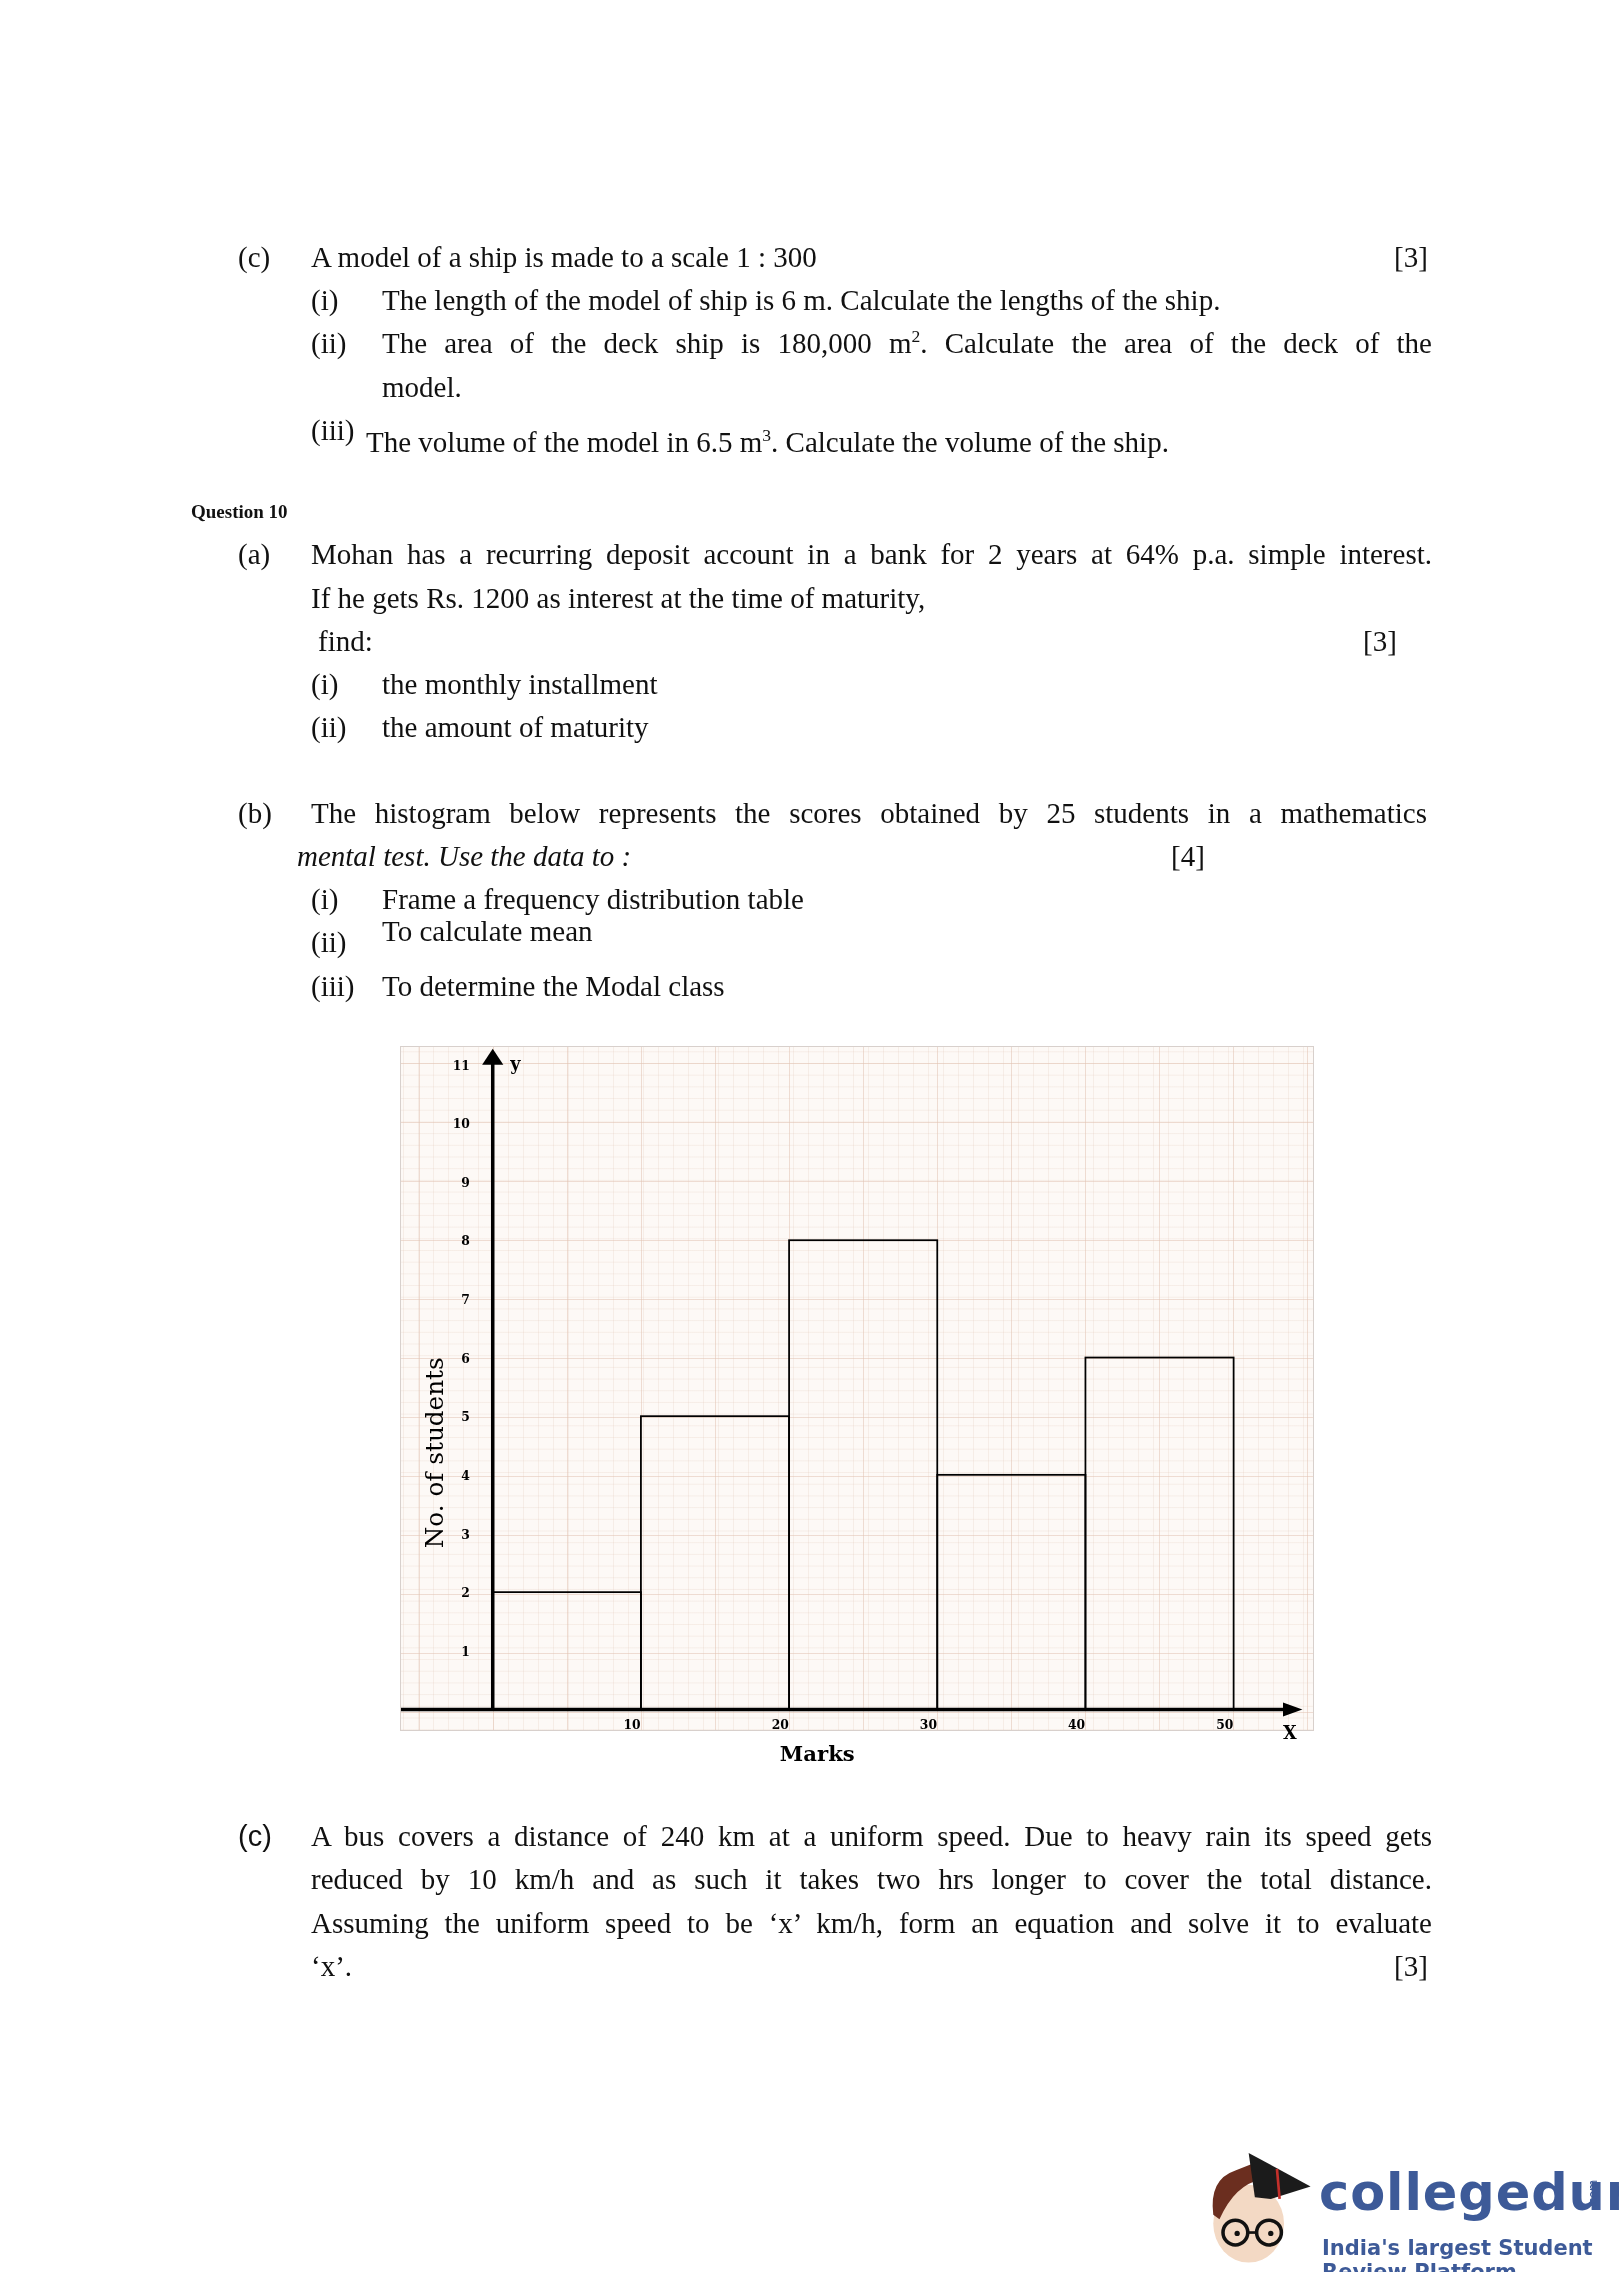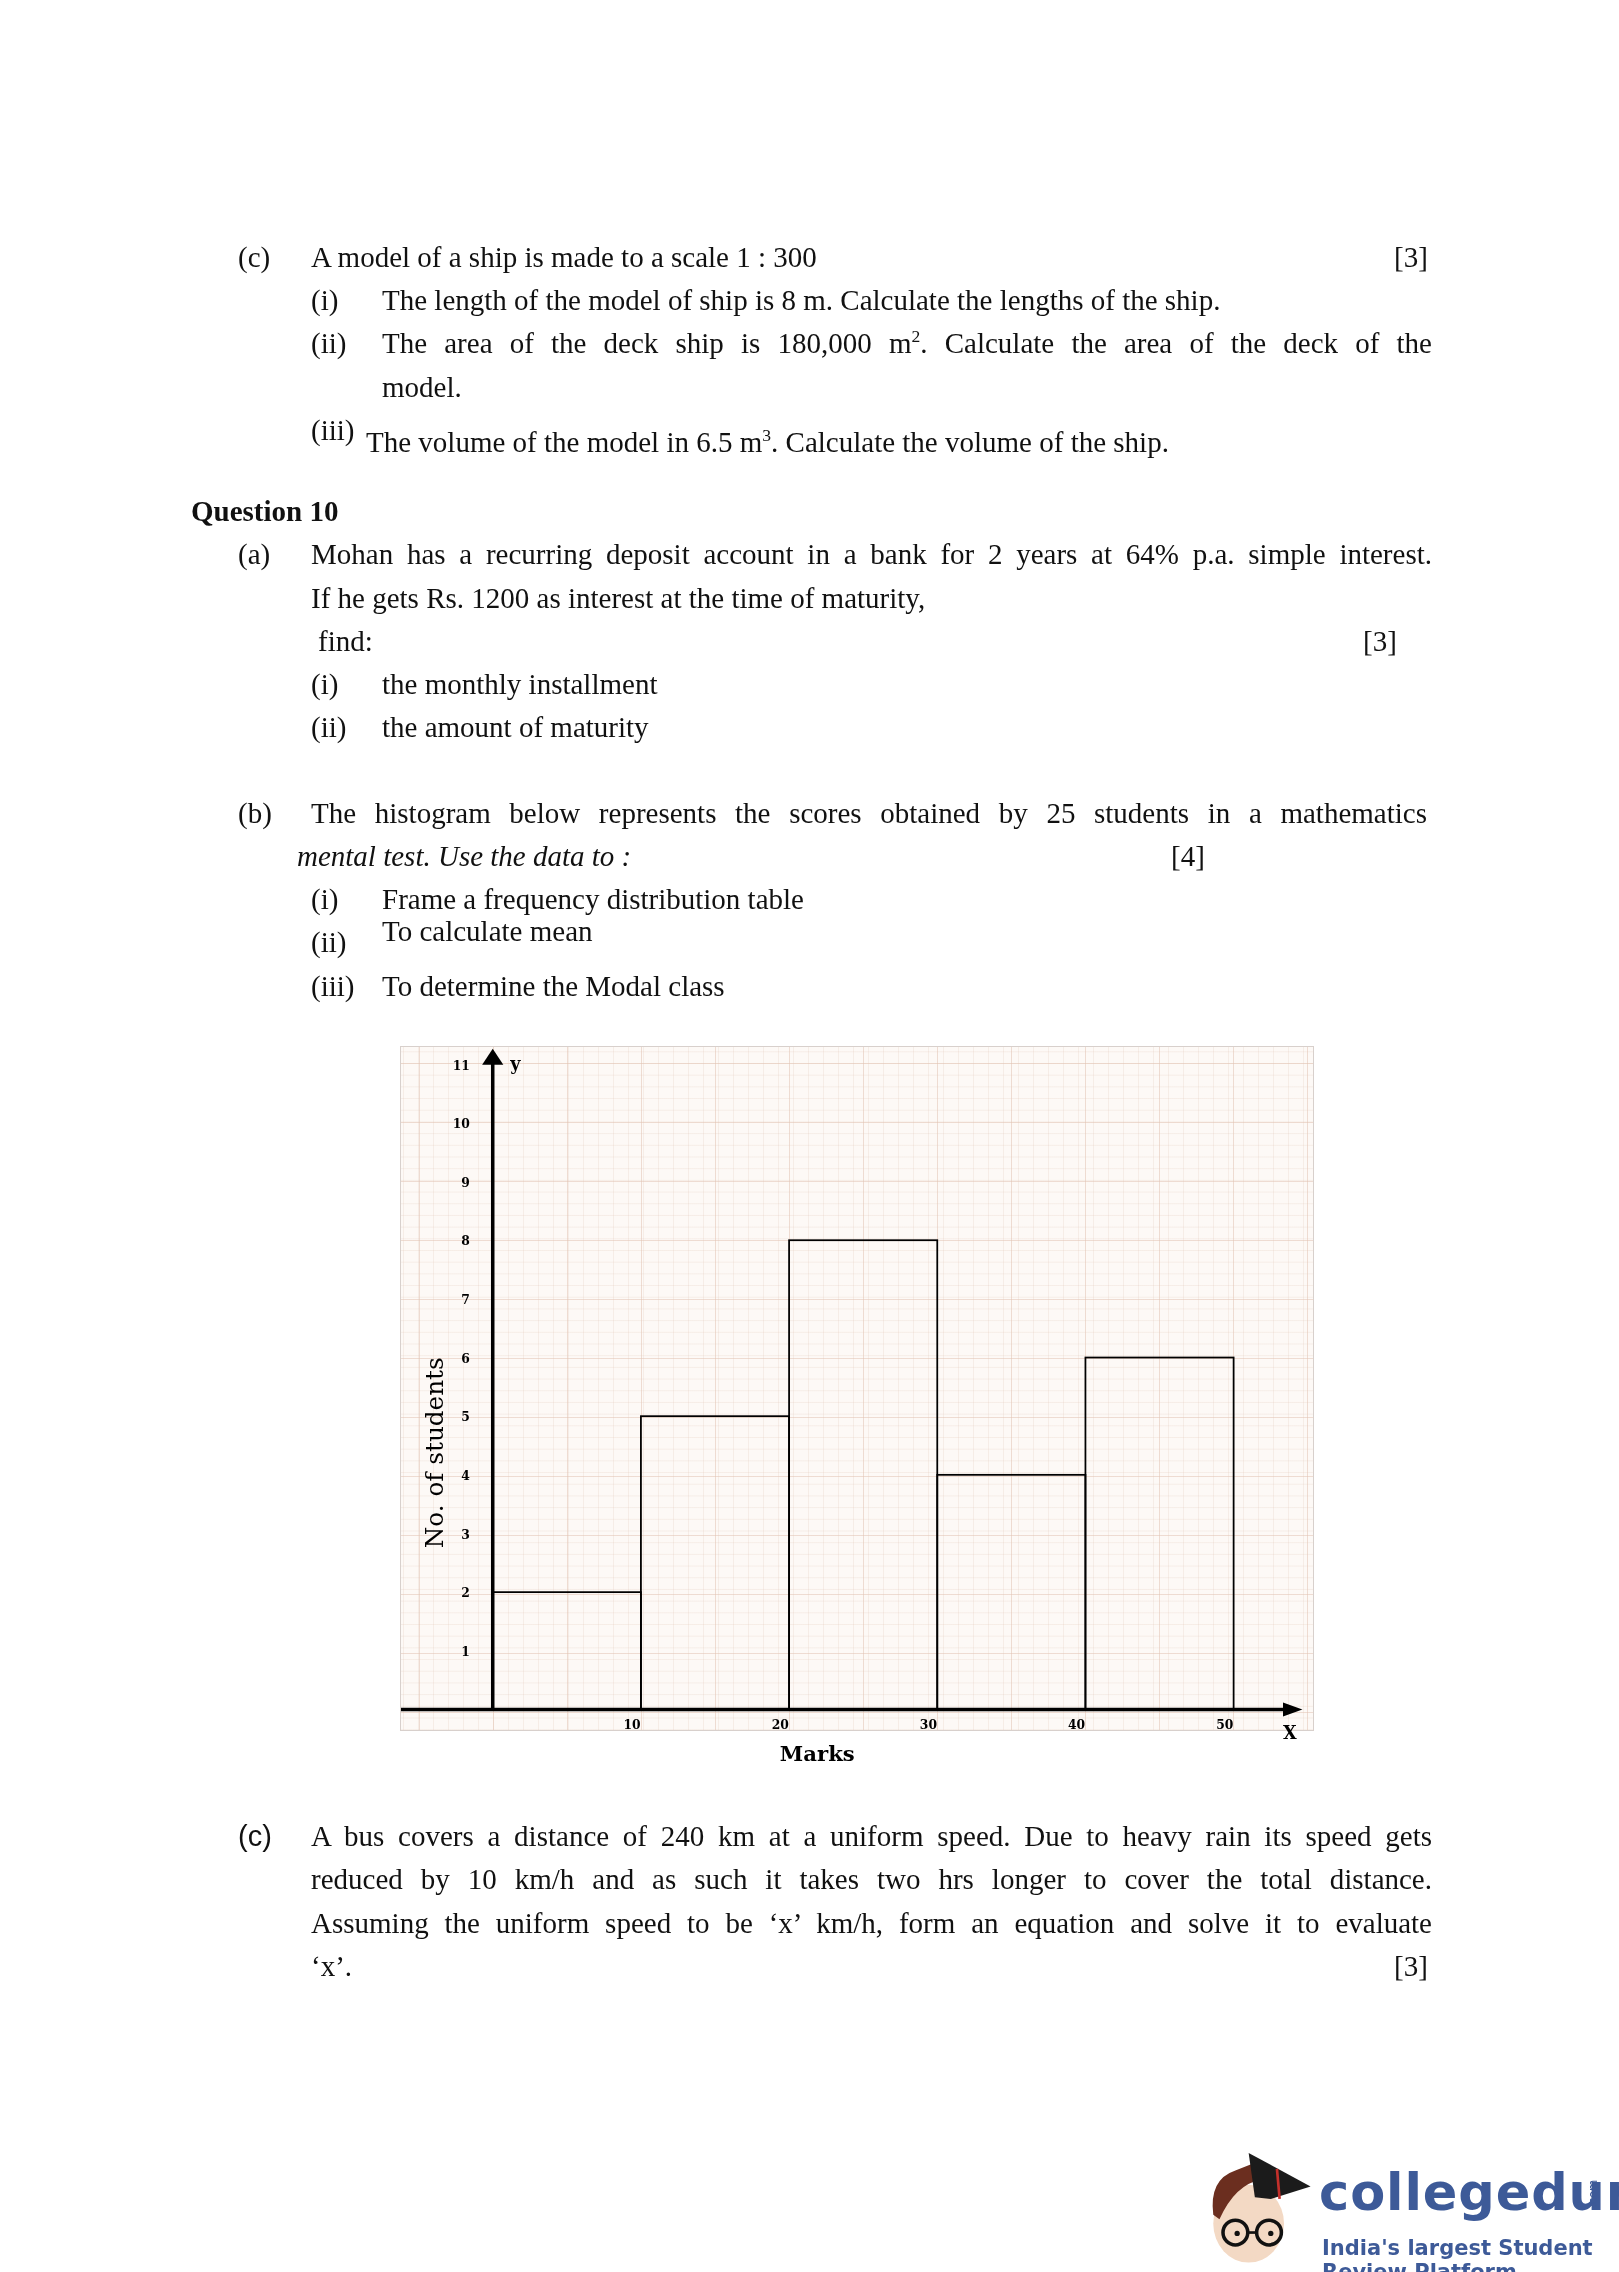--- a/index.html
+++ b/index.html
@@ -2,21 +2,21 @@
 <html style="font-size:14px"><head>
 <meta charset="utf-8">
 <style>
   html, body { margin: 0; padding: 0; background: #ffffff; }
   body { width: 1620px; height: 2273px; position: relative; overflow: hidden;
          font-family: "Liberation Serif", "DejaVu Serif", serif; color: #111; }
   .line { position: absolute; font-size: 29px; line-height: 35px; white-space: nowrap; }
   .lbl { position: absolute; font-size: 29px; line-height: 35px; }
   .marks { position: absolute; font-size: 29px; line-height: 35px; }
   .just { text-align: justify; text-align-last: justify; }
-  .qhead { position: absolute; font-weight: bold; font-size: 29px; line-height: 35px; }
+  .qhead { position: absolute; font-weight: bold; font-size: 19px; line-height: 35px; }
   sup { font-size: 17.6px; vertical-align: 10.6px; line-height: 0; }
 
   
   #graph { position: absolute; left: 400px; top: 1046px; width: 912px; height: 683px;
            background-color: #fdf9f6;
            background-image:
              linear-gradient(to right, rgba(226,196,180,0.55) 0.9px, transparent 0.9px),
              linear-gradient(to bottom, rgba(226,196,180,0.55) 0.9px, transparent 0.9px),
              linear-gradient(to right, rgba(226,200,186,0.25) 0.9px, transparent 0.9px),
              linear-gradient(to bottom, rgba(226,200,186,0.25) 0.9px, transparent 0.9px);
@@ -27,21 +27,21 @@
   .logo-text { position: absolute; font-family: "DejaVu Sans", sans-serif; color: #3d5a98; }
 </style>
 </head>
 <body>
 
 <div class="lbl" style="left:238px; top:240px;">(c)</div>
 <div class="line" style="left:311px; top:240px;">A model of a ship is made to a scale 1 : 300</div>
 <div class="marks" style="left:1394px; top:240px;">[3]</div>
 
 <div class="lbl" style="left:311px; top:283px;">(i)</div>
-<div class="line" style="left:382px; top:283px;">The length of the model of ship is 8 m. Calculate the lengths of the ship.</div>
+<div class="line" style="left:382px; top:283px;">The length of the model of ship is 6 m. Calculate the lengths of the ship.</div>
 
 <div class="lbl" style="left:311px; top:326px;">(ii)</div>
 <div class="line just" style="left:382px; top:326px; width:1050px;"><span>The area of the deck ship is 180,000 m</span><sup>2</sup><span>. Calculate the area of the deck of the</span></div>
 <div class="line" style="left:382px; top:370px;">model.</div>
 
 <div class="lbl" style="left:311px; top:413px;">(iii)</div>
 <div class="line" style="left:366px; top:413px;margin-top:12px;"><span>The volume of the model in 6.5 m</span><sup>3</sup><span>. Calculate the volume of the ship.</span></div>
 
 <div class="qhead" style="left:191px; top:494px;">Question 10</div>
 

